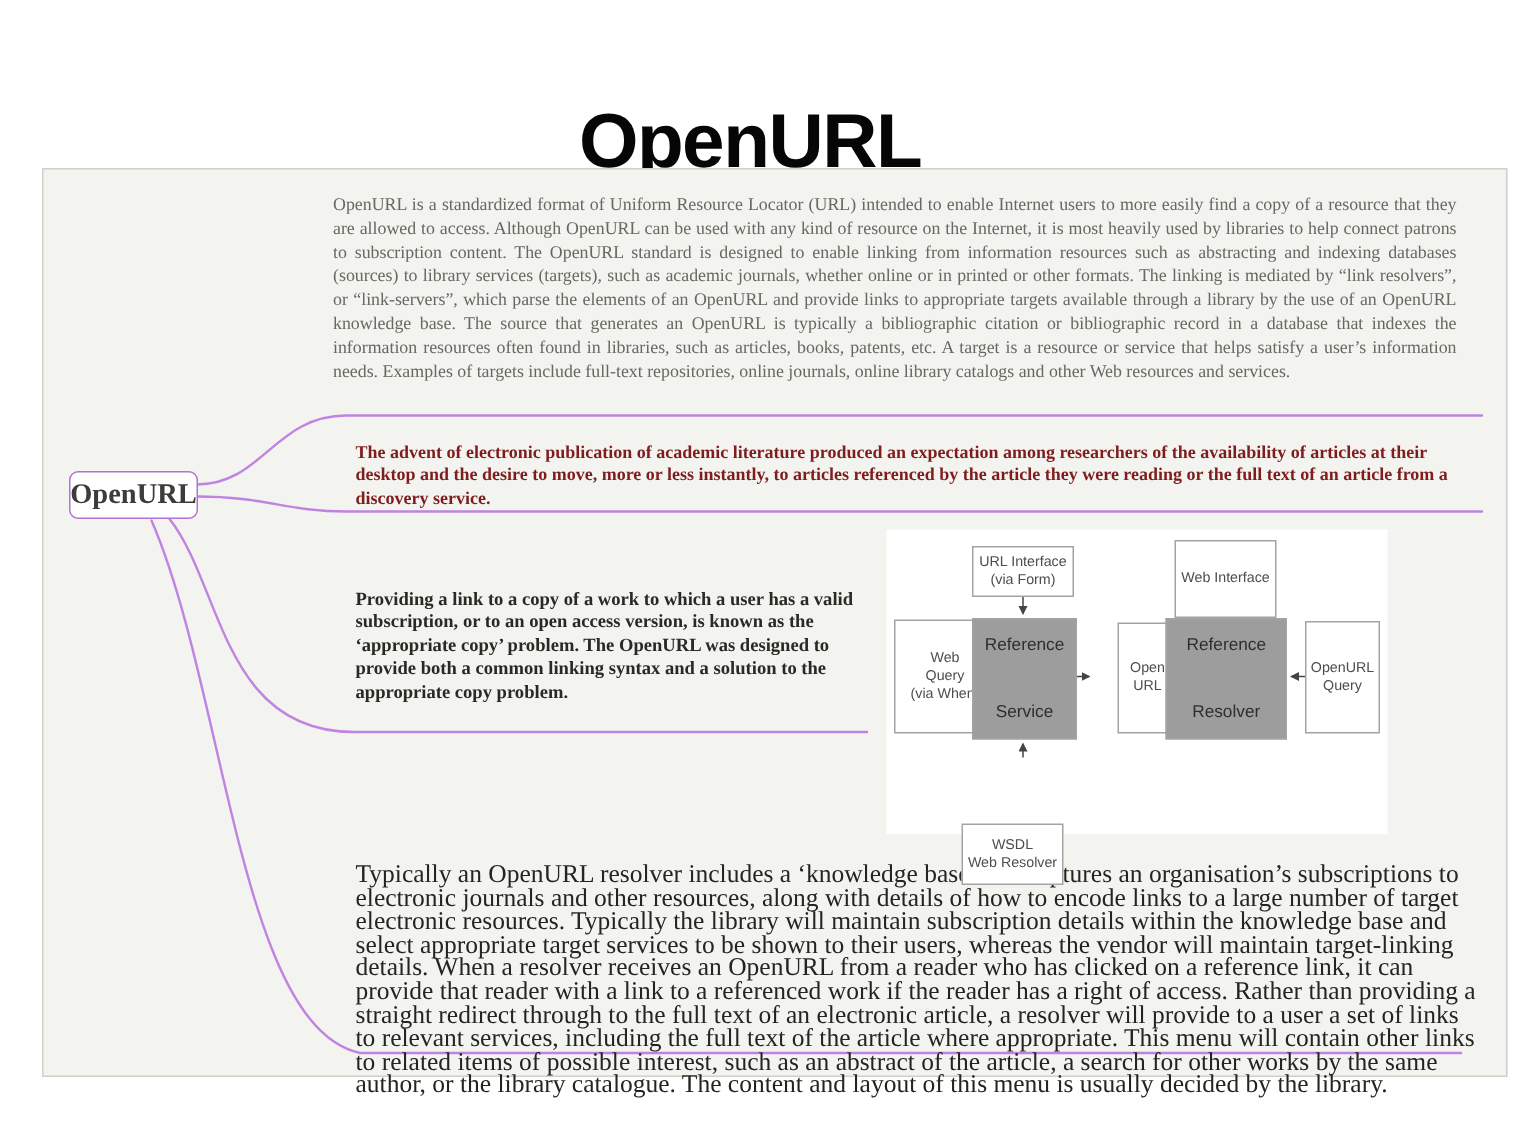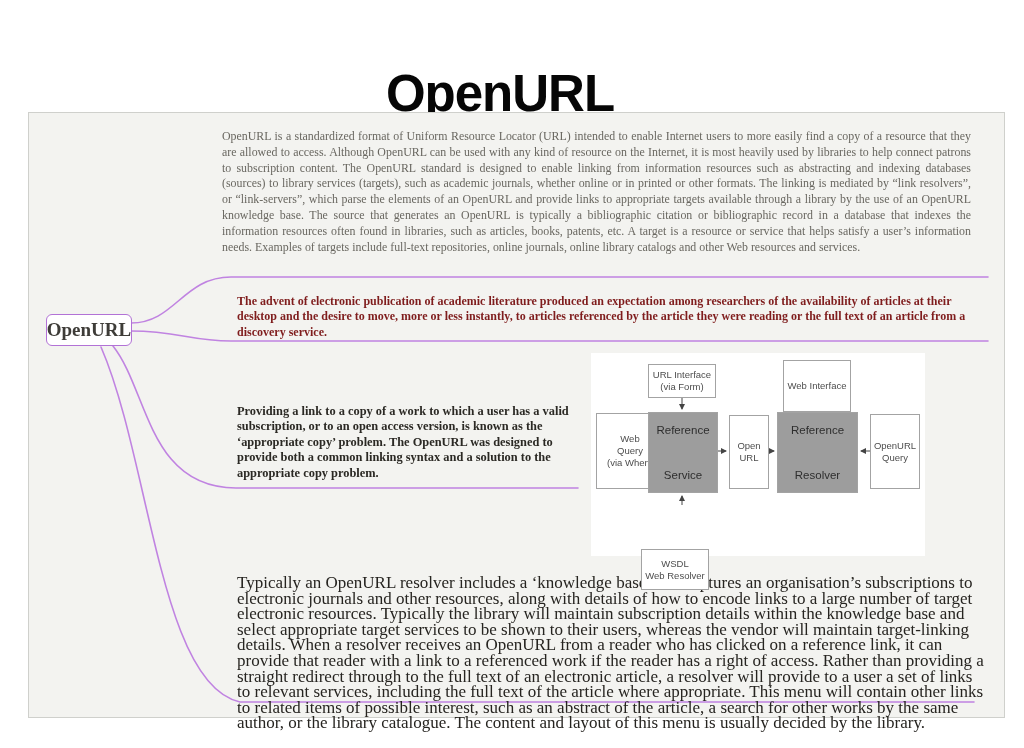--- a/index.html
+++ b/index.html
@@ -33,21 +33,21 @@
   }
   .para-1{
     left:222px;top:129px;width:749px;font-size:11.9px;line-height:15.8px;
     color:#696760;text-align:justify;
   }
   .para-2{
     left:237px;top:294px;width:750px;font-size:12px;line-height:15.4px;
     color:#7f1d1d;font-weight:600;
   }
   .para-3{
-    left:237px;top:404px;width:340px;font-size:12.4px;line-height:15.4px;
+    left:237px;top:392px;width:340px;font-size:12.4px;line-height:15.4px;
     color:#2b2924;font-weight:600;
   }
   .para-4{
     left:237px;top:575px;width:751px;font-size:17px;line-height:15.6px;
     color:#262420;
   }
   .arch-diagram{
     position:absolute;left:591px;top:353px;width:334px;height:203px;
     background:#ffffff;
   }
@@ -56,21 +56,21 @@
     position:absolute;box-sizing:border-box;border:1px solid #a3a3a3;background:#ffffff;
     display:flex;flex-direction:column;align-items:center;justify-content:center;
     text-align:center;font-family:Liberation Sans, sans-serif;font-size:9.5px;
     line-height:1.25;color:#4d4d4d;
   }
   .dbox.gray{background:#9d9d9d;color:#2e2e2e;font-size:11.5px;line-height:1.3;gap:30px;}
   .b-url-interface{left:57px;top:11px;width:68px;height:34px;}
   .b-web-interface{left:192px;top:7px;width:68px;height:52px;}
   .b-web-query{left:5px;top:60px;width:68px;height:76px;}
   .b-reference-parser{left:57px;top:59px;width:70px;height:81px;}
-  .b-open-url{left:138px;top:62px;width:40px;height:74px;}
+  .b-open-url{left:154px;top:62px;width:40px;height:74px;}
   .b-reference-resolver{left:186px;top:59px;width:81px;height:81px;}
   .b-openurl-query{left:279px;top:61px;width:50px;height:75px;}
   .b-wsdl{left:50px;top:152px;width:68px;height:41px;margin-top:44px;}
 </style>
 </head>
 <body>
 
 <h1 class="page-title">OpenURL</h1>
 
 <div class="canvas-panel"></div>

